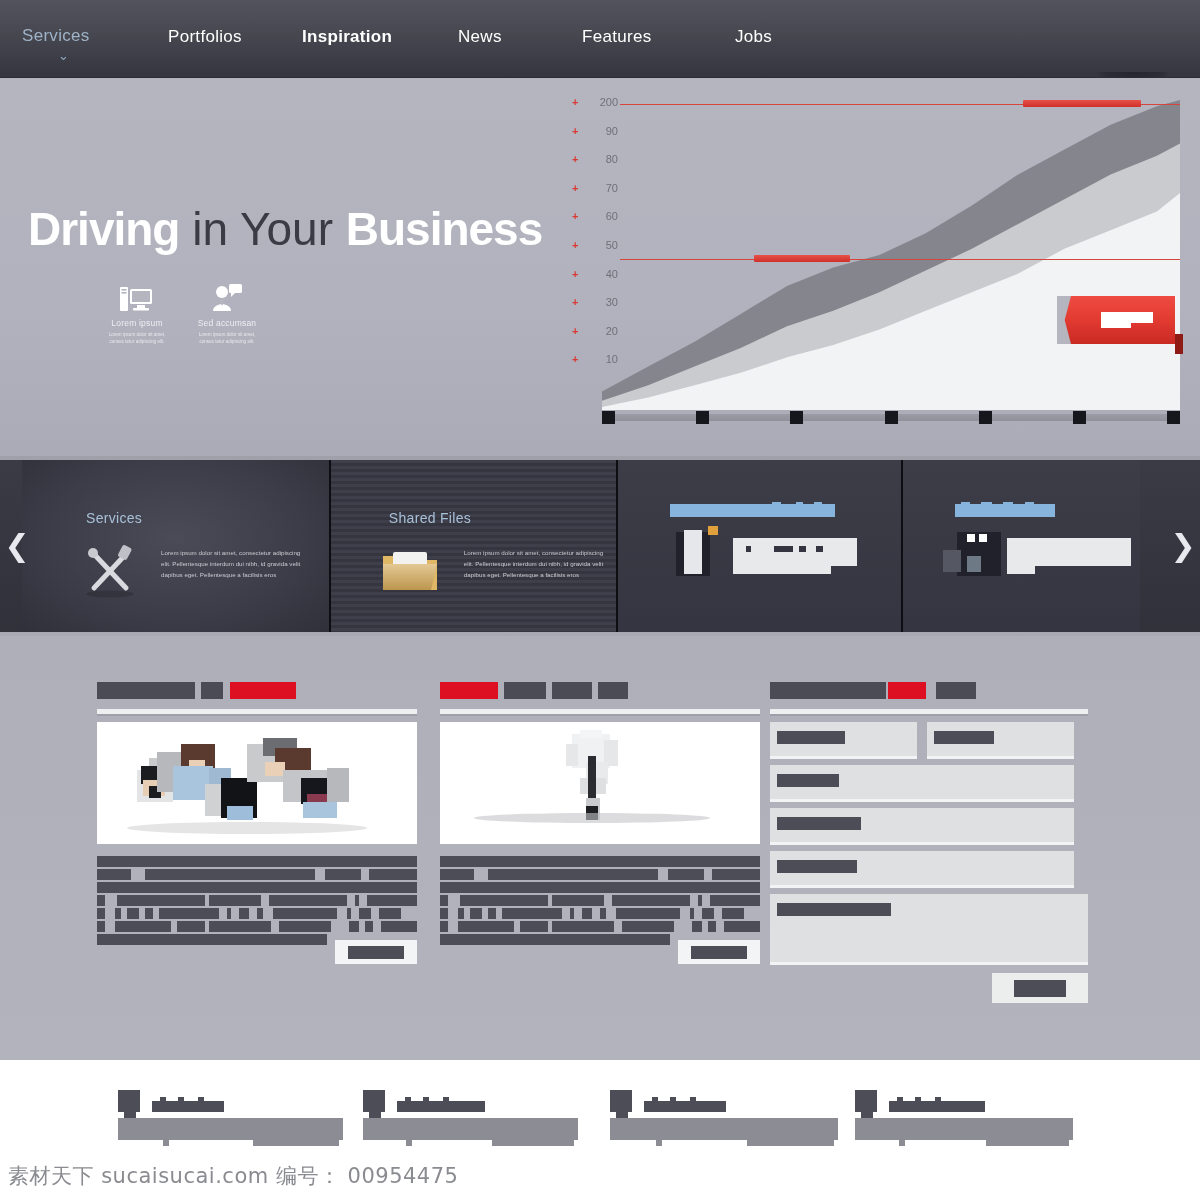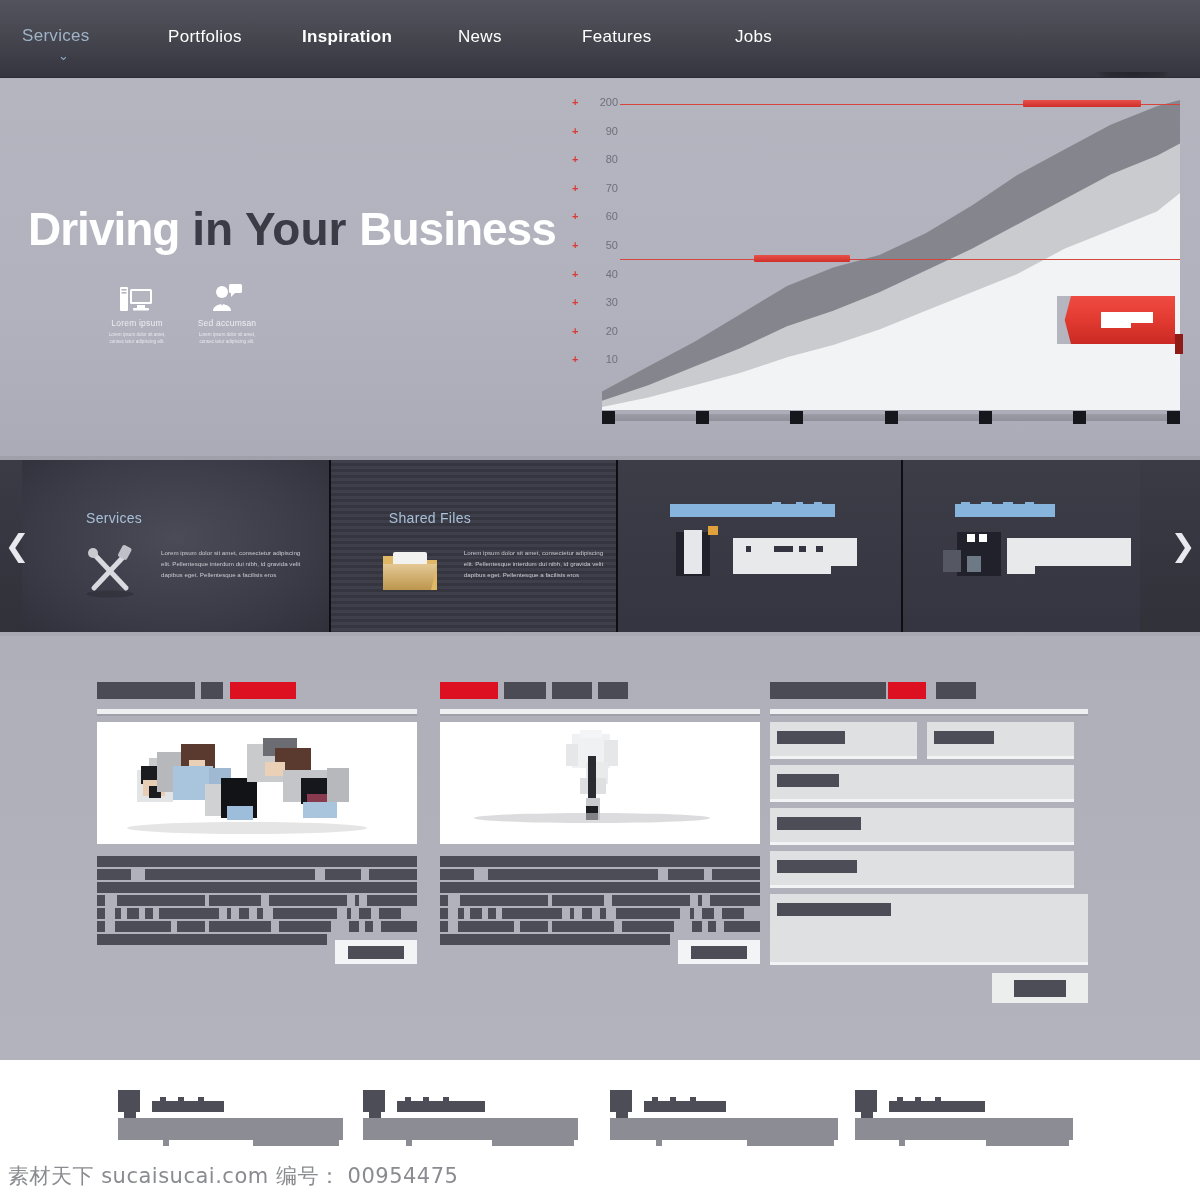--- a/index.html
+++ b/index.html
@@ -39,21 +39,21 @@
   .hero {
     position: absolute; left: 0; top: 78px; width: 1200px; height: 378px;
     background: linear-gradient(180deg, #b4b5bf 0%, #b1b2bd 60%, #aaabb6 100%);
     overflow: hidden;
   }
   .hero-title {
     position: absolute; left: 28px; top: 128px;
     font-size: 46px; line-height: 1; white-space: nowrap;
   }
   .hero-title .b { font-weight: 700; color: #ffffff; letter-spacing: -1px; }
-  .hero-title .l { font-weight: 700; color: #3a3b45; letter-spacing: 0px; }
+  .hero-title .l { font-weight: 400; color: #3a3b45; letter-spacing: 0px; }
 
   .feature-row { position: absolute; left: 92px; top: 200px; display: flex; gap: 0; }
   .feature {
     width: 90px; text-align: center; color: #ffffff;
   }
   .feature-ico {
     height: 34px; display: flex; align-items: flex-end; justify-content: center;
     margin-bottom: 6px;
   }
   .feature-ico svg { display: block; }

